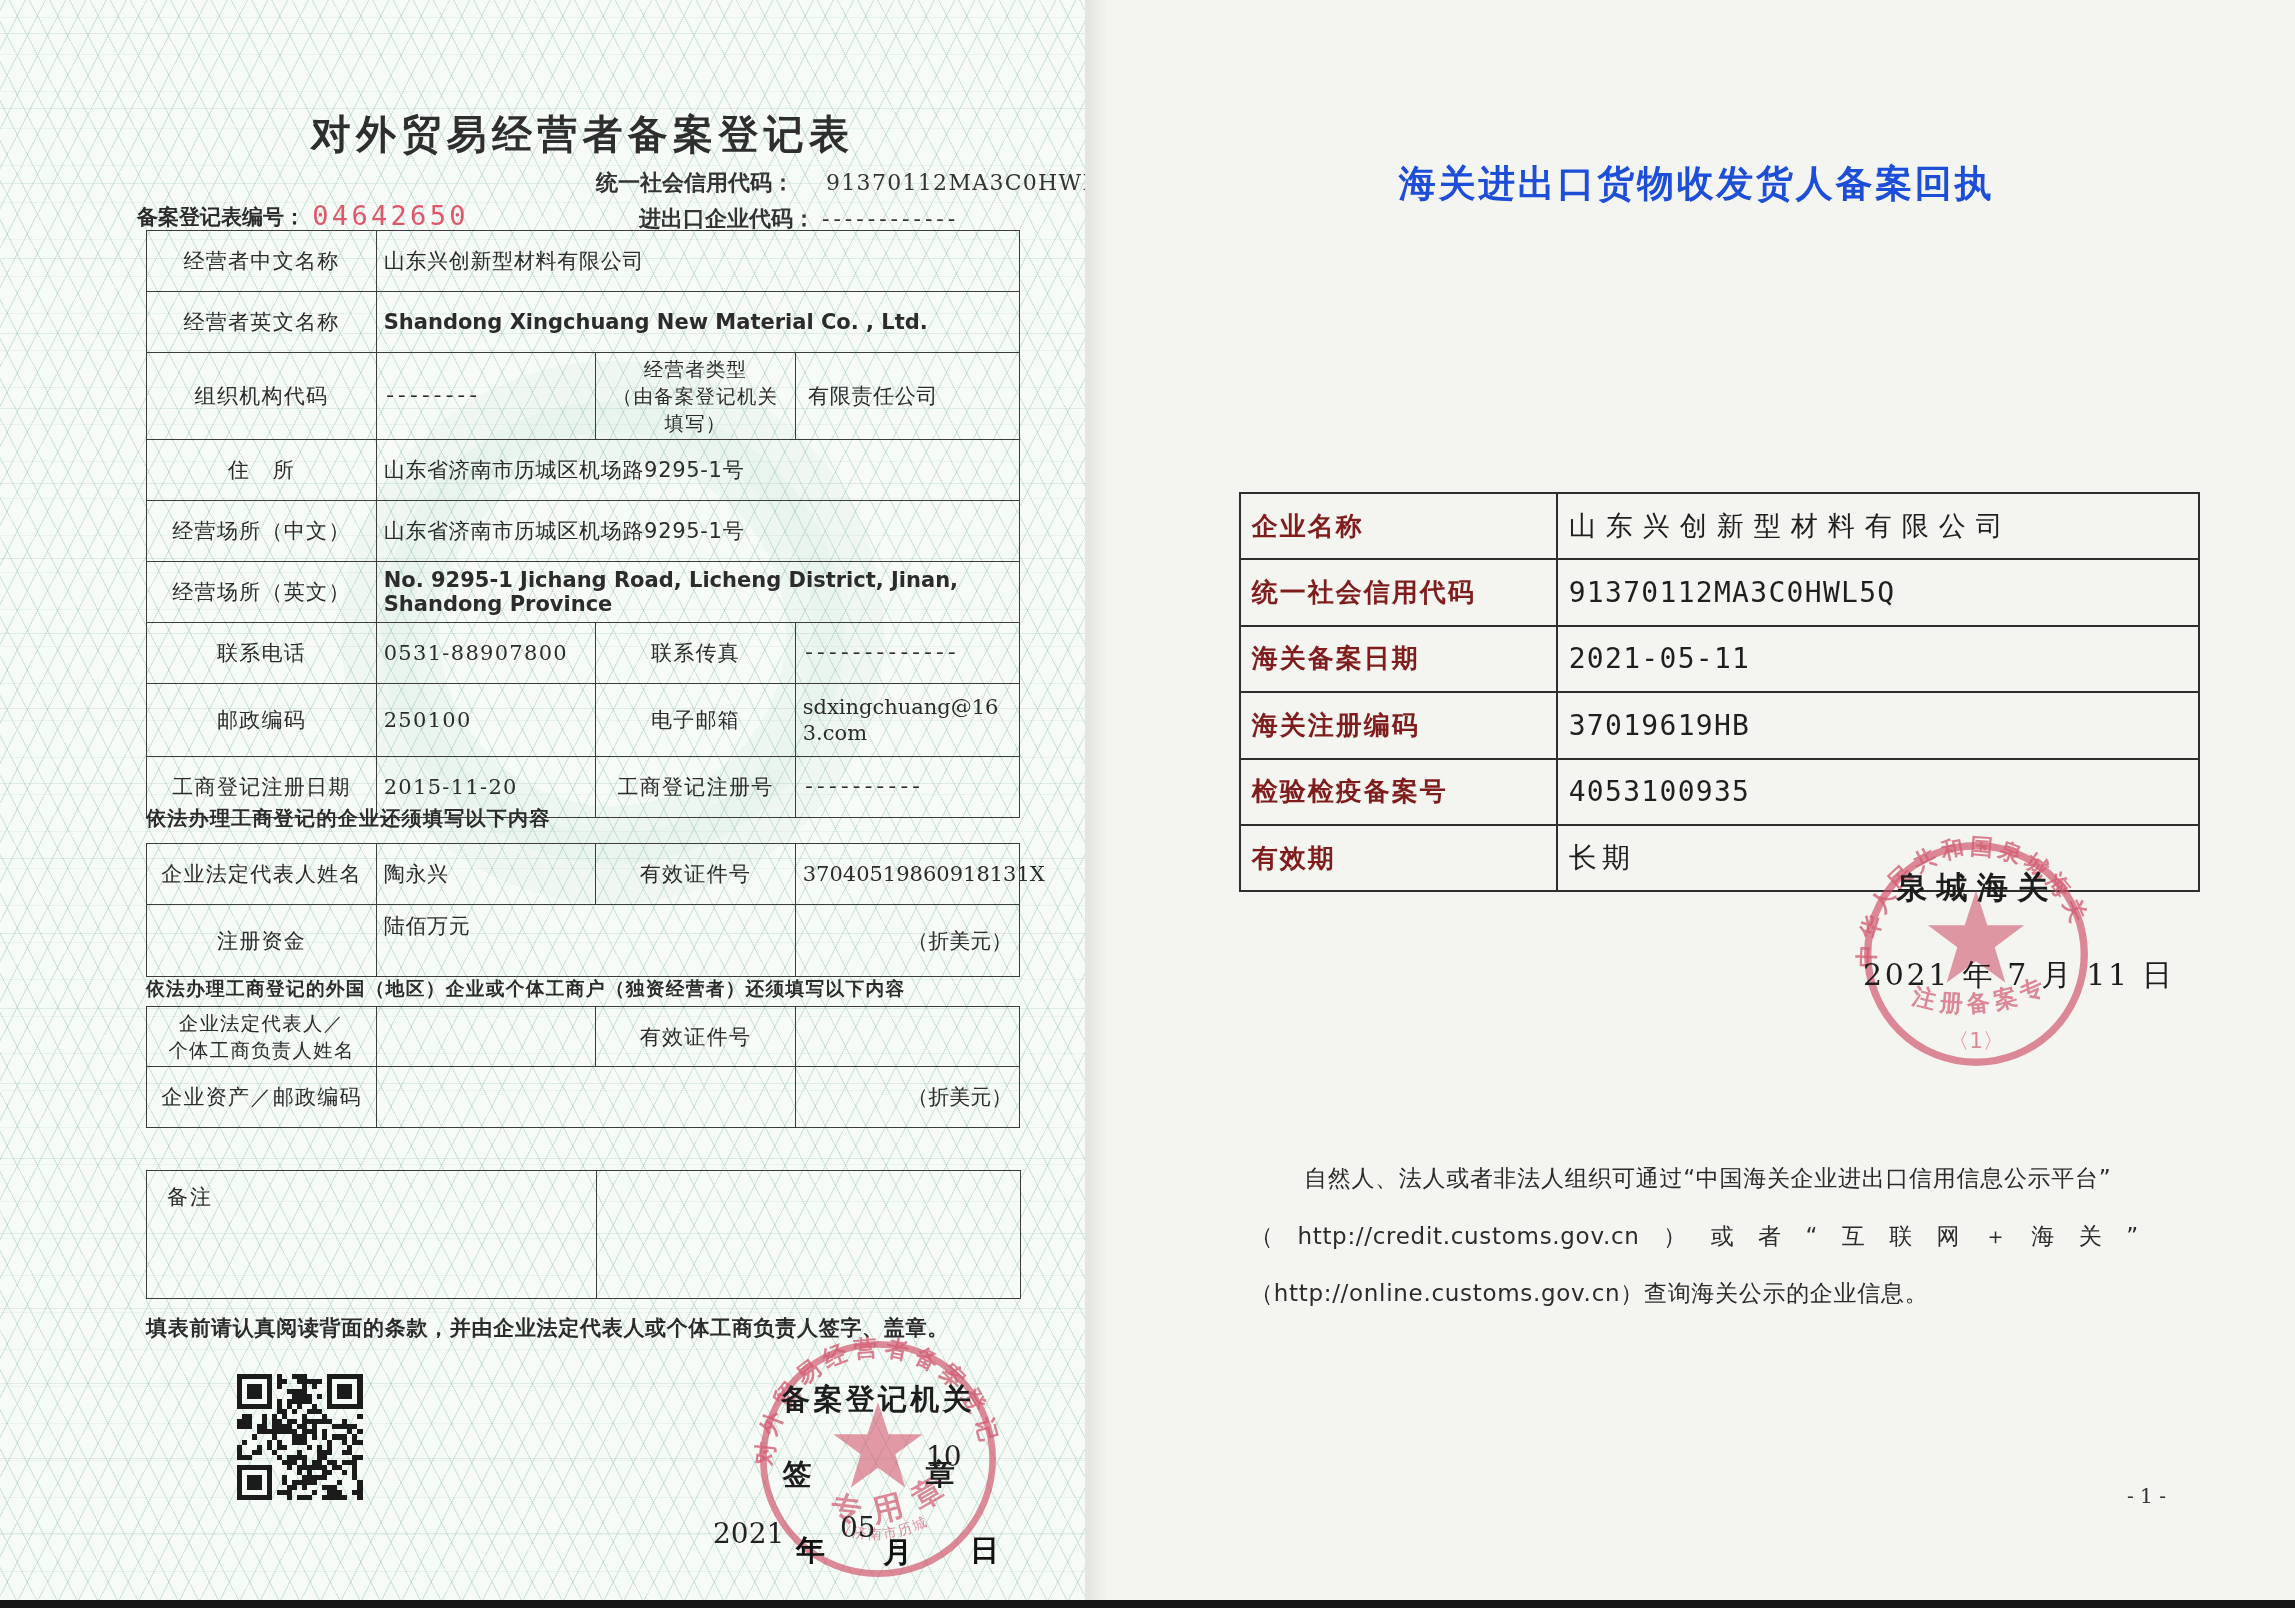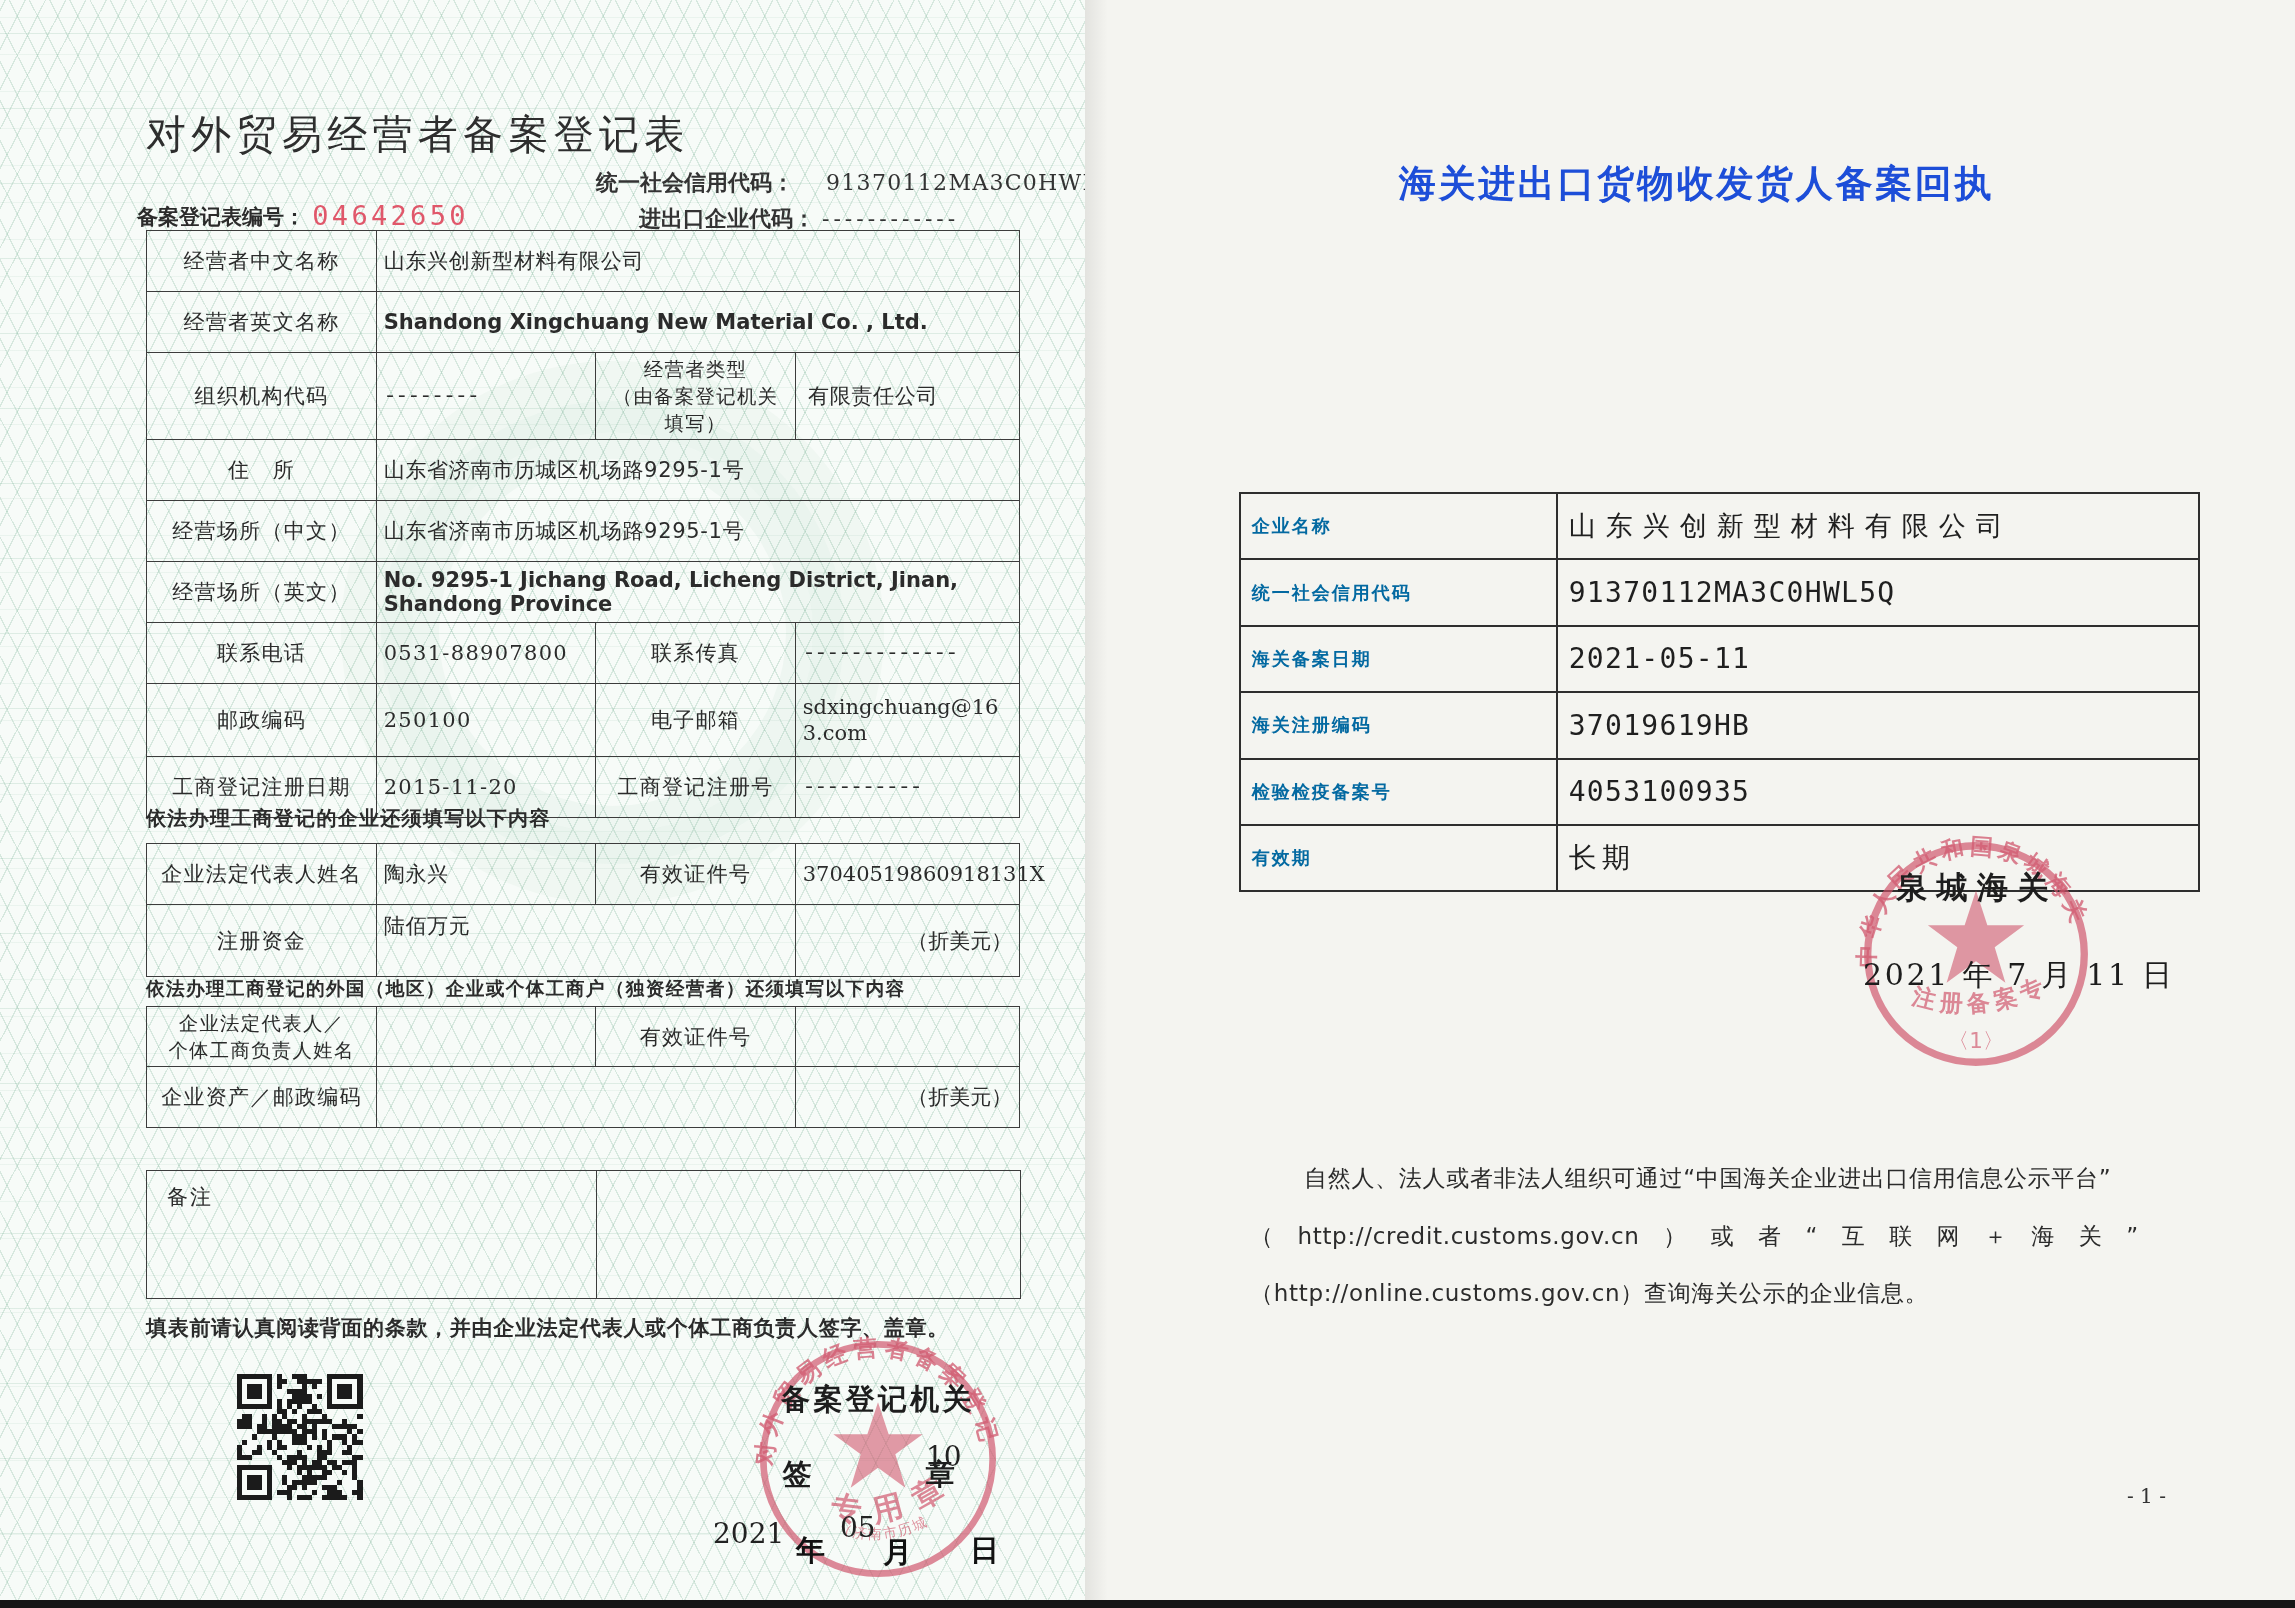--- a/index.html
+++ b/index.html
@@ -30,22 +30,22 @@
   }
   .page-fold{
     position:absolute;left:1085px;top:0;width:23px;height:1609px;
     background:linear-gradient(90deg, rgba(0,0,0,.07), rgba(0,0,0,0));
   }
   .scan-edge{
     position:absolute;left:0;bottom:0;width:2295px;height:8.7px;background:#161616;
   }
   
   .l-title{
-    position:absolute;left:146px;top:107px;width:873px;text-align:left;
-    font-size:40px;font-weight:normal;letter-spacing:5.3px;color:#2e2e2e;
+    position:absolute;left:146px;top:107px;width:873px;text-align:center;
+    font-size:40px;font-weight:bold;letter-spacing:5.3px;color:#2e2e2e;
   }
   .l-code-line{position:absolute;font-size:22px;color:#333;white-space:nowrap;}
   .l-code-label{font-weight:600;}
   .l-code-value{font-family:"DejaVu Serif","Liberation Serif",serif;letter-spacing:1.3px;}
   .l-serial{position:absolute;left:137px;top:200px;font-size:21px;font-weight:600;white-space:nowrap;}
   .l-serial .num{
     font-family:"DejaVu Sans Mono","Liberation Mono",monospace;
     color:#e0576a;font-size:27px;font-weight:400;letter-spacing:3.3px;vertical-align:-1.3px;
   }
   
@@ -88,21 +88,21 @@
     font-size:37px;font-weight:bold;letter-spacing:2.7px;color:#1d4ed8;
   }
   table.rtable{
     position:absolute;left:1239px;top:492px;width:960px;
     border-collapse:collapse;table-layout:fixed;
   }
   table.rtable td{
     border:2px solid #2e2e2e;height:59px;
     padding:2.7px 10.7px;vertical-align:middle;
   }
-  td.rlab{font-size:18px;font-weight:600;letter-spacing:2px;color:#0369a1;}
+  td.rlab{font-size:26px;font-weight:600;letter-spacing:2px;color:#7f1d1d;}
   td.rval{
     font-family:"DejaVu Sans Mono","Liberation Mono",monospace;
     font-size:28px;color:#1f1f1f;letter-spacing:1.3px;
   }
   td.rval-wide{letter-spacing:10px;font-size:27px;}
   .r-note{position:absolute;font-size:23px;color:#2b2b2b;letter-spacing:0.7px;white-space:nowrap;}
   .r-pagenum{position:absolute;left:2127px;top:1484px;font-size:20px;font-family:"DejaVu Serif","Liberation Serif",serif;color:#333;}
 </style>
 </head>
 <body>

